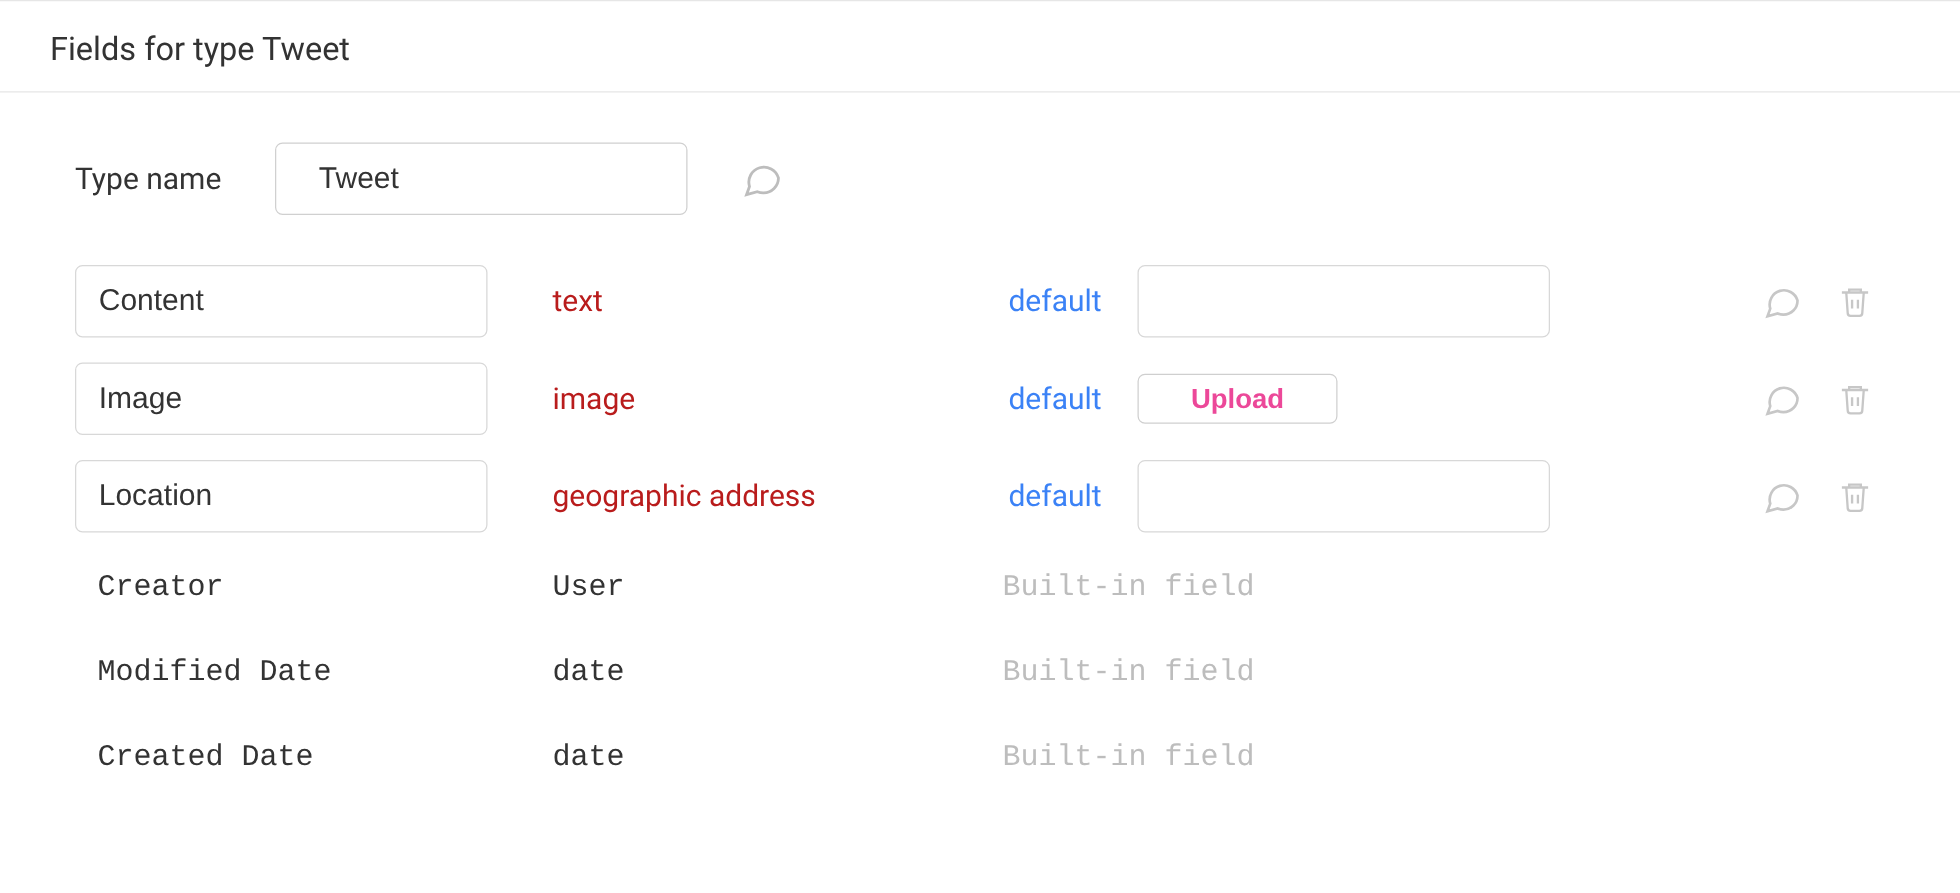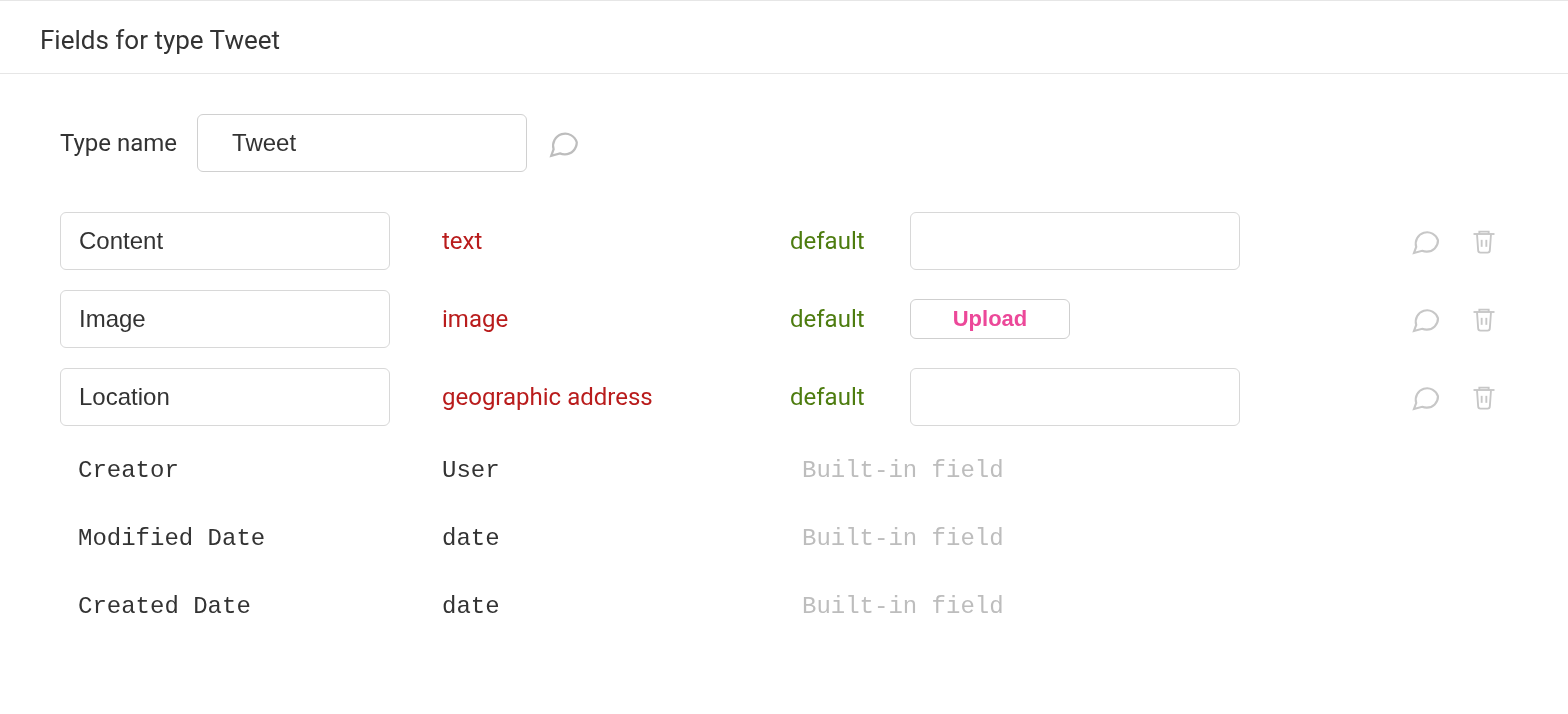--- a/index.html
+++ b/index.html
@@ -19,21 +19,21 @@
     font-size: 26px;
     font-weight: 400;
     color: #333;
   }
   .body {
     padding: 40px 60px;
   }
   .typename-row {
     display: flex;
     align-items: center;
-    gap: 20px;
+    gap: 43px;
     margin-bottom: 40px;
   }
   .typename-label {
     font-size: 24px;
     color: #333;
   }
   .typename-input {
     width: 330px;
     height: 58px;
     border: 1px solid #d0d0d0;
@@ -67,22 +67,22 @@
     padding: 0 18px;
     color: #333;
   }
   .field-type {
     font-size: 24px;
     color: #b91c1c;
     padding-left: 52px;
   }
   .default-label {
     font-size: 24px;
-    color: #4d7c0f;
-    text-align: left;
+    color: #3b82f6;
+    text-align: center;
     padding-right: 12px;
   }
   .default-input {
     width: 330px;
     height: 58px;
     border: 1px solid #d8d8d8;
     border-radius: 6px;
     font-size: 22px;
     padding: 0 14px;
   }

